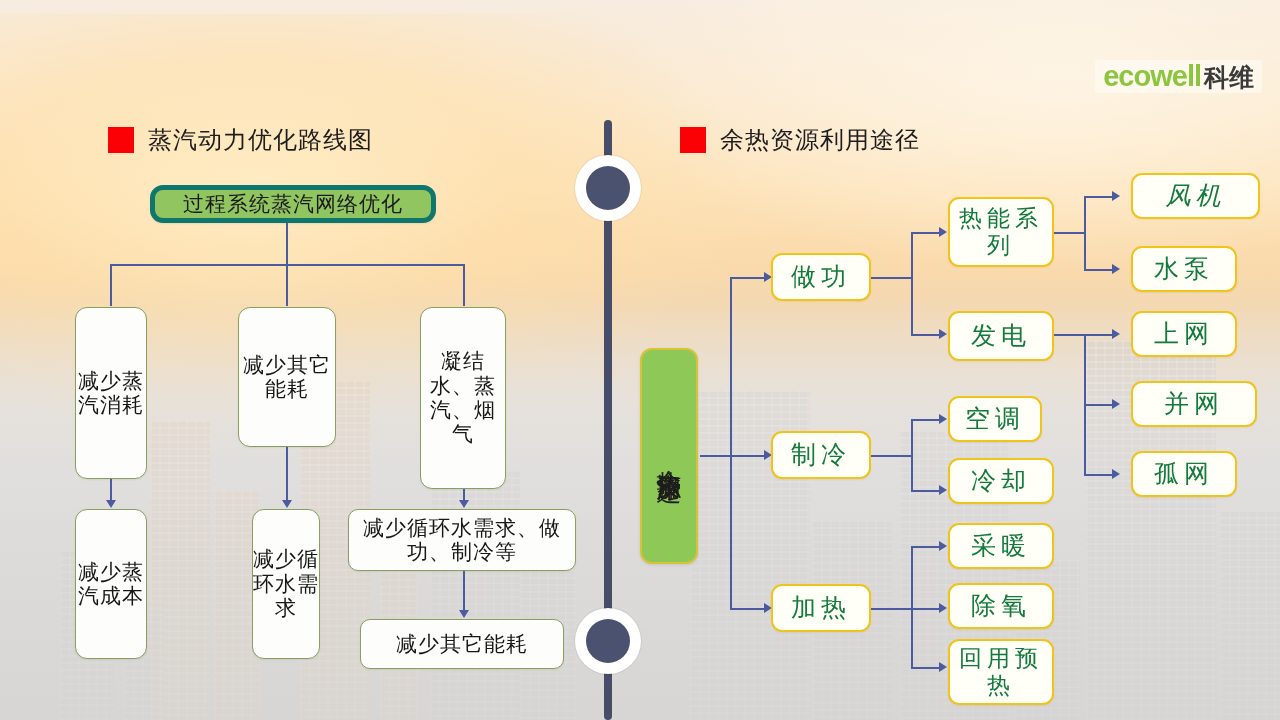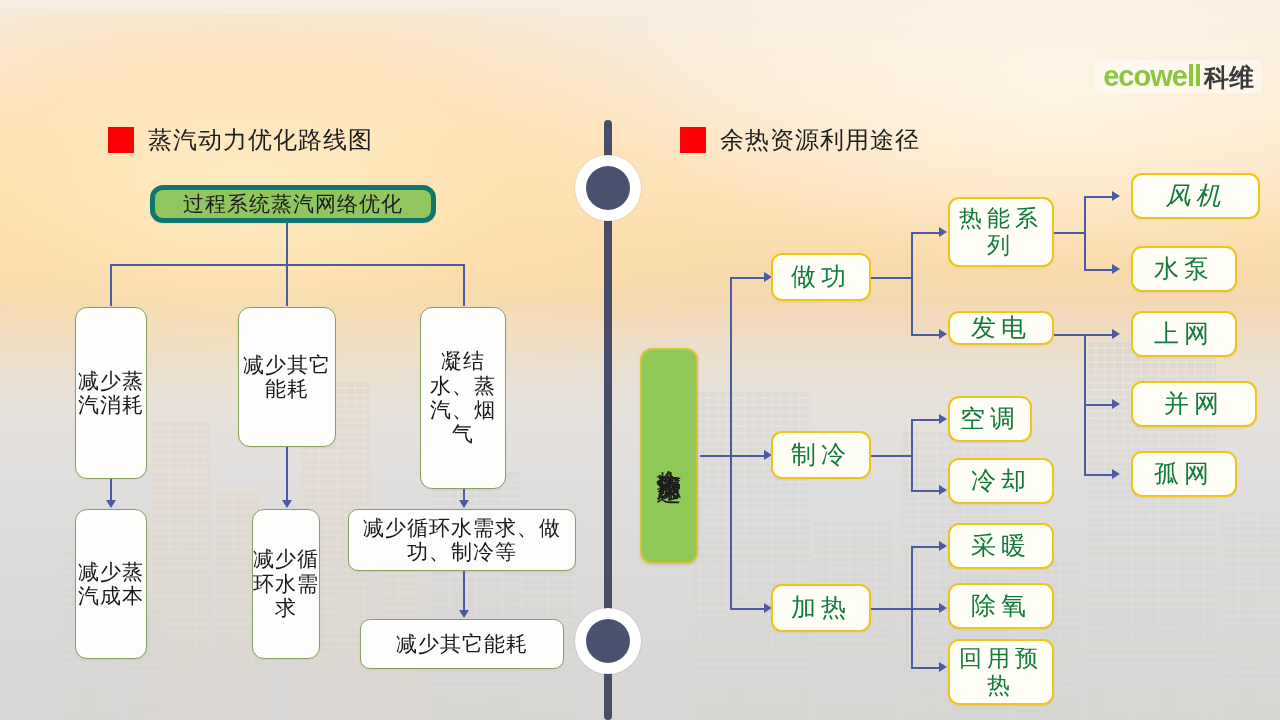--- a/index.html
+++ b/index.html
@@ -233,21 +233,21 @@
   <div class="box box-right" style="left:771px;top:584px;width:100px;height:48px;">加热</div>
 
   <div class="conn h" style="left:871px;top:277px;width:40px;"></div>
   <div class="conn v" style="left:911px;top:232px;height:103px;"></div>
   <div class="conn h" style="left:911px;top:232px;width:32px;"></div>
   <div class="conn h" style="left:911px;top:334px;width:32px;"></div>
   <div class="arrow-r" style="left:939px;top:227px;"></div>
   <div class="arrow-r" style="left:939px;top:329px;"></div>
 
   <div class="box box-right two-line" style="left:948px;top:197px;width:106px;height:70px;">热能系列</div>
-  <div class="box box-right" style="left:948px;top:311px;width:106px;height:34px;">发电</div>
+  <div class="box box-right" style="left:948px;top:311px;width:106px;height:50px;">发电</div>
 
   <div class="conn h" style="left:1054px;top:232px;width:30px;"></div>
   <div class="conn v" style="left:1084px;top:196px;height:74px;"></div>
   <div class="conn h" style="left:1084px;top:196px;width:32px;"></div>
   <div class="conn h" style="left:1084px;top:269px;width:32px;"></div>
   <div class="arrow-r" style="left:1112px;top:191px;"></div>
   <div class="arrow-r" style="left:1112px;top:264px;"></div>
 
   <div class="conn h" style="left:1054px;top:334px;width:30px;"></div>
   <div class="conn v" style="left:1084px;top:334px;height:140px;"></div>
@@ -264,21 +264,21 @@
   <div class="box box-right" style="left:1131px;top:381px;width:126px;height:46px;">并网</div>
   <div class="box box-right" style="left:1131px;top:451px;width:106px;height:46px;">孤网</div>
 
   <div class="conn h" style="left:871px;top:455px;width:40px;"></div>
   <div class="conn v" style="left:911px;top:419px;height:72px;"></div>
   <div class="conn h" style="left:911px;top:419px;width:32px;"></div>
   <div class="conn h" style="left:911px;top:490px;width:32px;"></div>
   <div class="arrow-r" style="left:939px;top:414px;"></div>
   <div class="arrow-r" style="left:939px;top:485px;"></div>
 
-  <div class="box box-right" style="left:948px;top:396px;width:84px;height:46px;">空调</div>
+  <div class="box box-right" style="left:948px;top:396px;width:94px;height:46px;">空调</div>
   <div class="box box-right" style="left:948px;top:458px;width:106px;height:46px;">冷却</div>
 
   <div class="conn h" style="left:871px;top:608px;width:40px;"></div>
   <div class="conn v" style="left:911px;top:546px;height:122px;"></div>
   <div class="conn h" style="left:911px;top:546px;width:32px;"></div>
   <div class="conn h" style="left:911px;top:608px;width:32px;"></div>
   <div class="conn h" style="left:911px;top:667px;width:32px;"></div>
   <div class="arrow-r" style="left:939px;top:541px;"></div>
   <div class="arrow-r" style="left:939px;top:603px;"></div>
   <div class="arrow-r" style="left:939px;top:662px;"></div>

